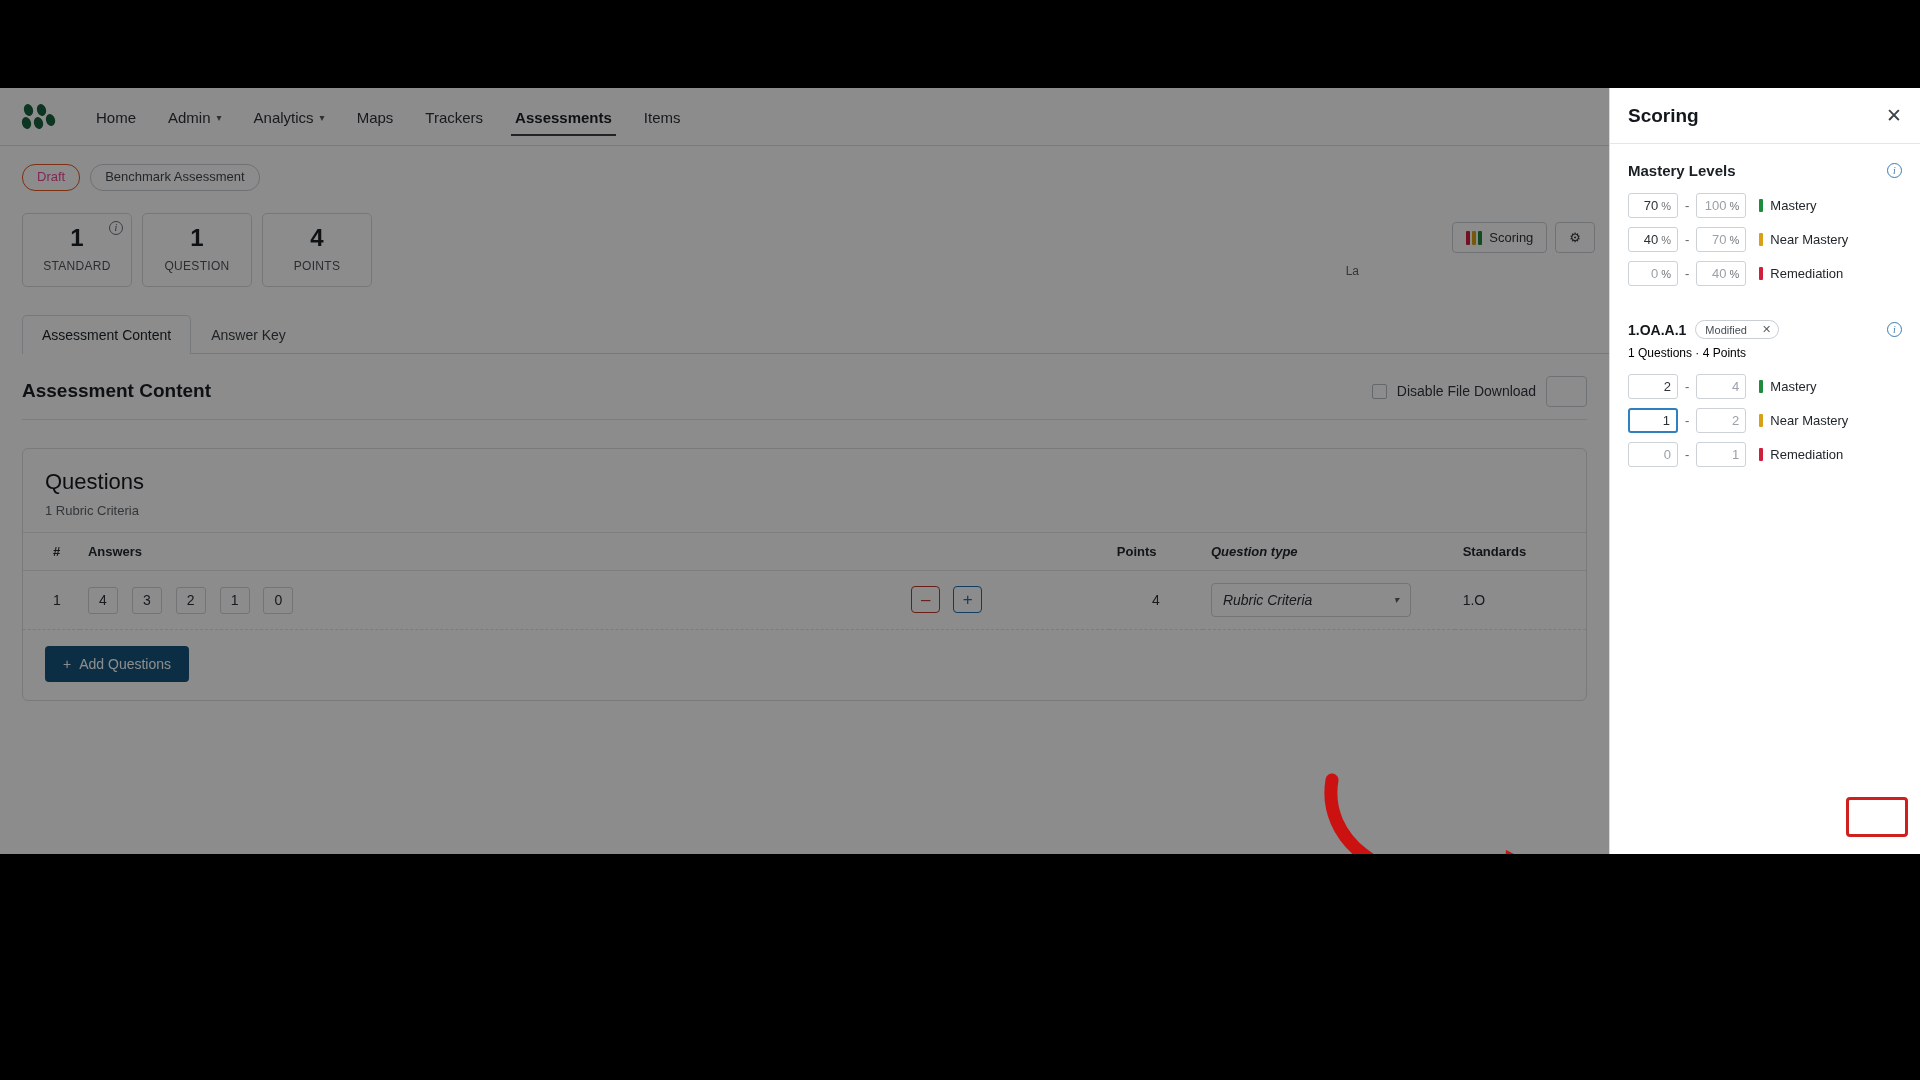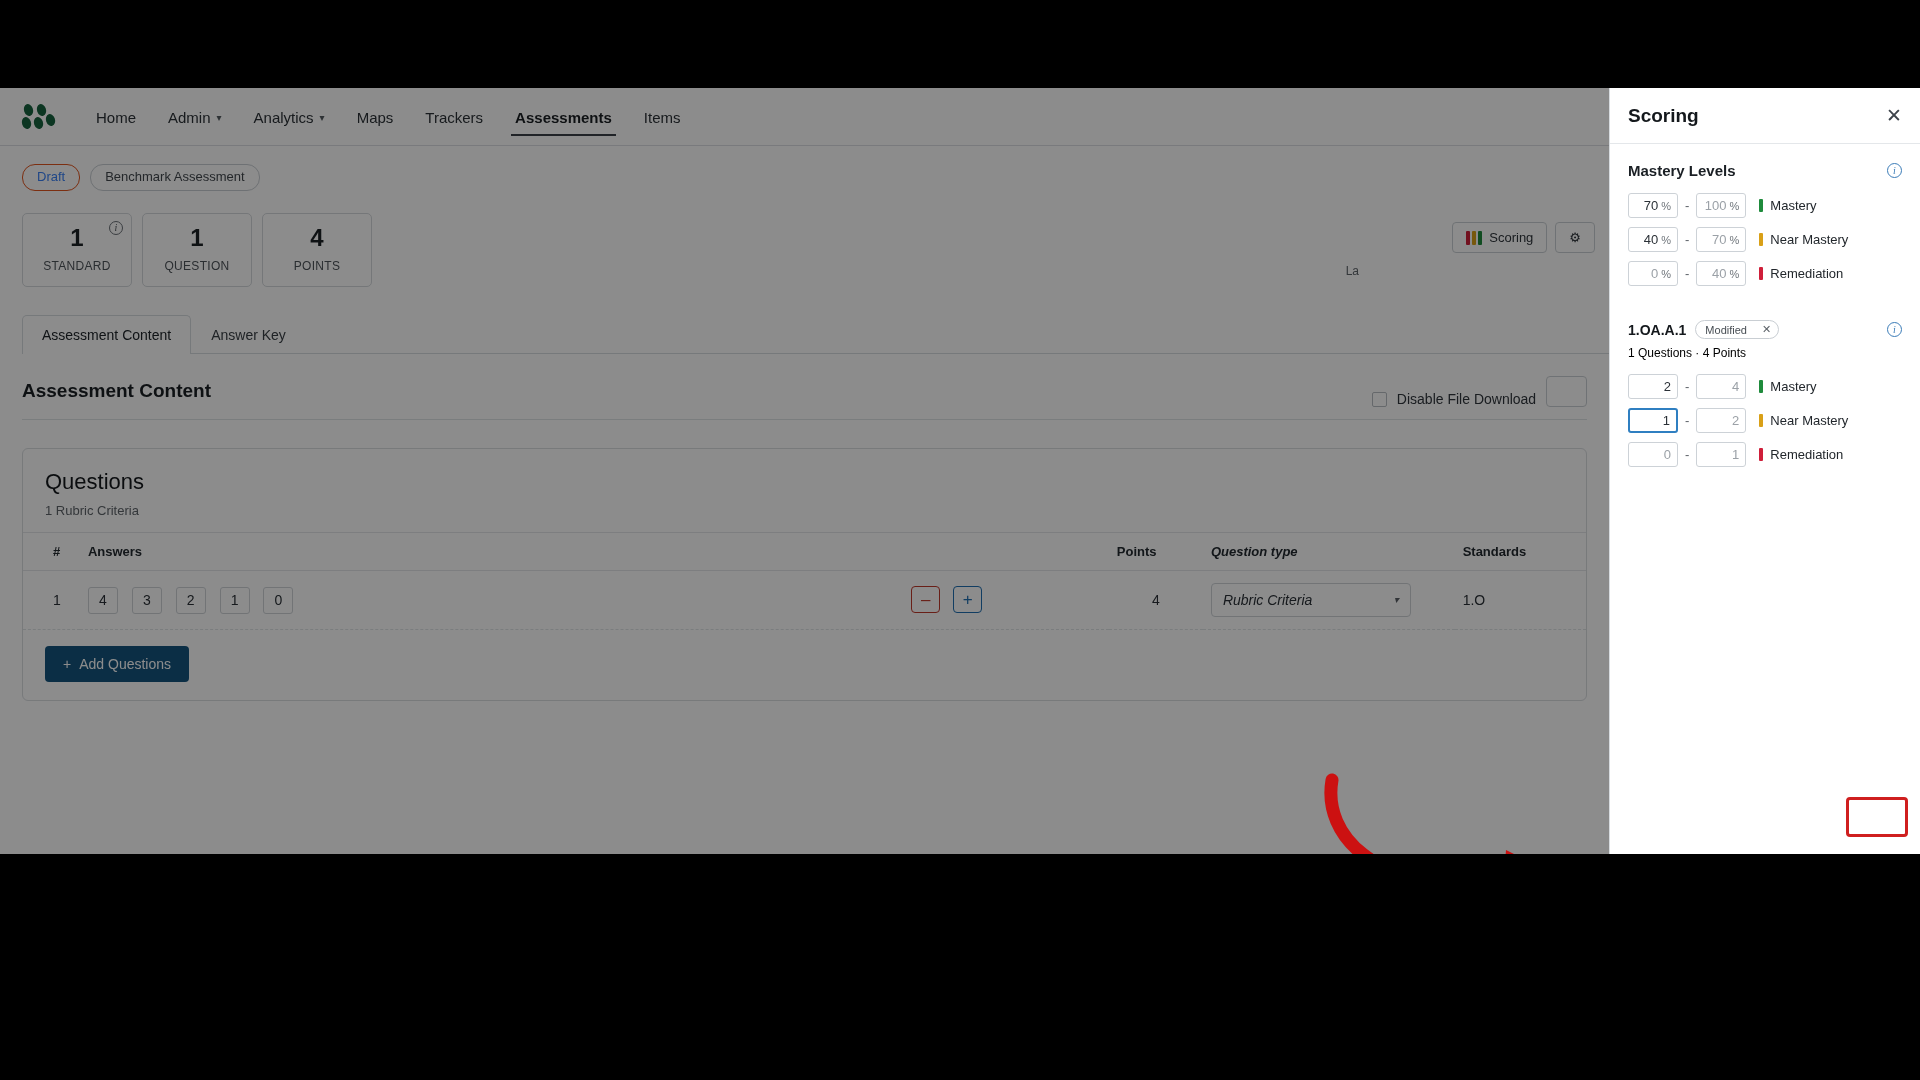--- a/index.html
+++ b/index.html
@@ -72,21 +72,21 @@
   #statusrow {
     display: flex; align-items: center; gap: 10px;
     padding: 18px 0 0 22px;
   }
   .pill {
     border: 1px solid #c9ced3; border-radius: 13px;
     font-size: 13px; color: #42484e;
     padding: 4px 14px; line-height: 1.3; background: #fff;
     white-space: nowrap;
   }
-  .pill.draft { border-color: #e2561f; color: #3b82f6; }
+  .pill.draft { border-color: #e2561f; color: #ec4899; }
 
   #titleblock { padding: 24px 0 0 22px; }
   #titleblock h1 { font-size: 29px; font-weight: 400; color: #15181b; letter-spacing: -0.2px; }
   #subtitle { font-size: 13px; color: #5e646a; margin-top: 7px; }
 
   #statcards { display: flex; gap: 10px; padding: 22px 0 0 22px; }
   .statcard {
     border: 1px solid #d5d9dd; border-radius: 5px;
     width: 110px; height: 74px;
     display: flex; flex-direction: column;
@@ -119,21 +119,21 @@
   }
   .tab.active::after { content:""; position:absolute; left:0; right:0; bottom:-1px; height:1px; background:#fff; }
 
   
   #sectionhead {
     margin: 22px 22px 0 22px;
     display: flex; align-items: center; justify-content: space-between;
     padding-bottom: 12px; border-bottom: 1px solid #dfe3e6;
   }
   #sectionhead h2 { font-size: 19px; font-weight: bold; color: #1a1f24; }
-  #headright { display: flex; align-items: flex-end; gap: 10px; }
+  #headright { display: flex; align-items: center; gap: 10px; }
   .chk { width: 15px; height: 15px; border: 1px solid #b9bec3; border-radius: 2px; background: #fff; }
   .chklabel { font-size: 14px; color: #30363c; }
   .ghostbtn {
     border: 1px solid #cbd0d5; border-radius: 4px; background: #fff;
     font-size: 13px; color: #2f353b; padding: 7px 14px; white-space: nowrap;
   }
 
   
   #qcard {
     margin: 28px 22px 0 22px;

